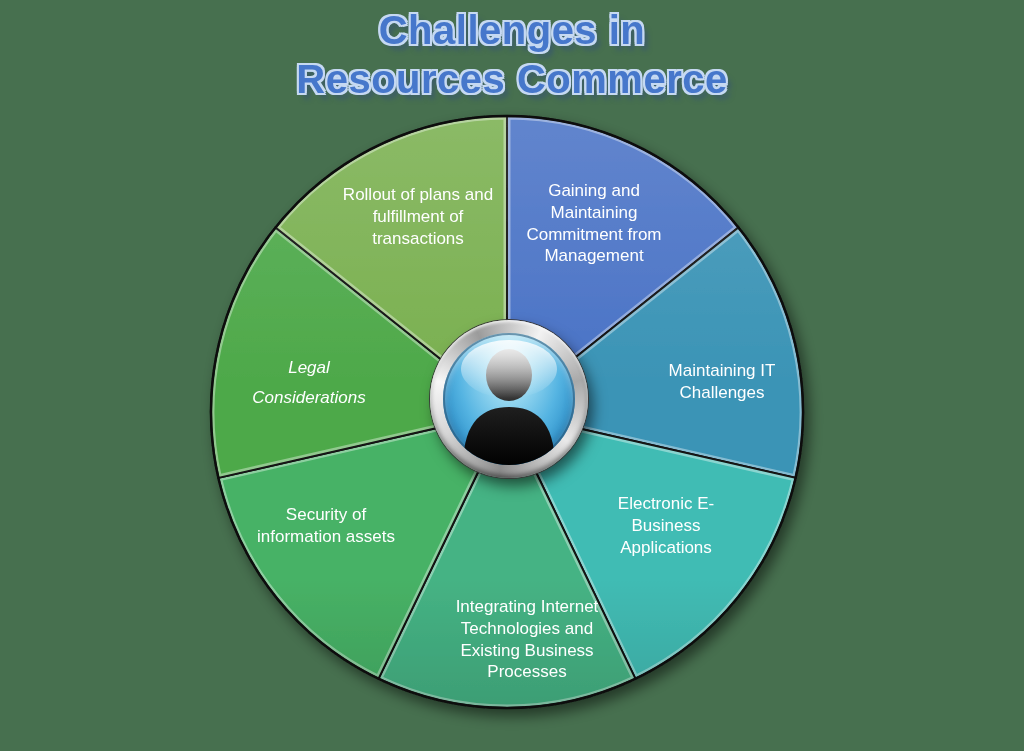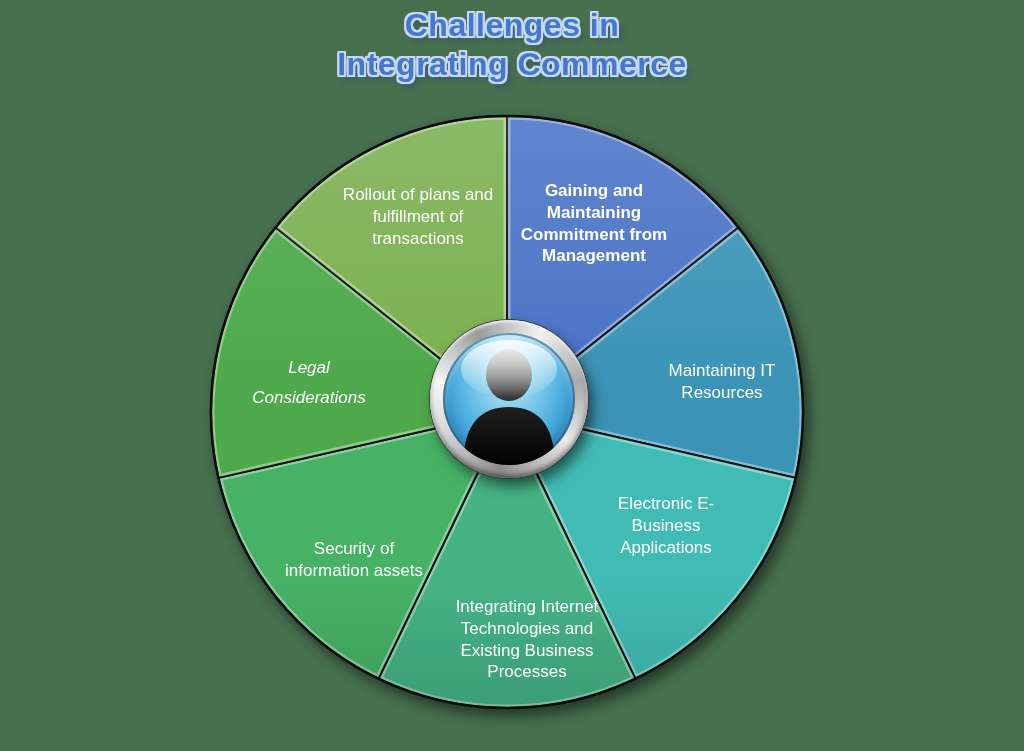--- a/index.html
+++ b/index.html
@@ -17,21 +17,21 @@
     background: #47704F;
   }
 
   
   .title {
     position: absolute;
     top: 6px;
     left: 0;
     width: 100%;
     text-align: center;
-    font-size: 32px;
+    font-size: 40px;
     font-weight: bold;
     letter-spacing: 0.5px;
     line-height: 1.22;
     color: #4677CB;
     text-shadow:
       -2px -2px 0 #C6D9F2,  2px -2px 0 #C6D9F2,
       -2px  2px 0 #C6D9F2,  2px  2px 0 #C6D9F2,
       -2px  0   0 #C6D9F2,  2px  0   0 #C6D9F2,
        0   -2px 0 #C6D9F2,  0    2px 0 #C6D9F2,
        5px  6px 5px rgba(50, 75, 125, 0.55);
@@ -113,21 +113,21 @@
     height: 100%;
   }
 </style>
 </head>
 <body>
 
 <div class="canvas">
 
   <div class="title">
     <span class="line">Challenges in</span>
-    <span class="line">Integrating Commerce</span>
+    <span class="line">Resources Commerce</span>
   </div>
 
   <svg class="pie" id="pie-svg" width="1024" height="751" viewBox="0 0 1024 751">
       <defs>
         <filter id="ds" x="-25%" y="-25%" width="150%" height="150%">
           <feDropShadow dx="5" dy="7" stdDeviation="7" flood-color="#000" flood-opacity="0.5"></feDropShadow>
         </filter>
         <linearGradient id="pie-gloss" x1="0" y1="0" x2="0" y2="1">
           <stop offset="0" stop-color="#ffffff" stop-opacity="0.13"></stop>
           <stop offset="0.45" stop-color="#ffffff" stop-opacity="0"></stop>
@@ -177,34 +177,34 @@
         <path d="M 507 412 L 218.42 477.87 A 296 296 0 0 1 275.58 227.45 Z" fill="none" stroke="#121212" stroke-width="2"></path>
         <path d="M 507 412 L 275.58 227.45 A 296 296 0 0 1 507.00 116.00 Z" fill="#7AB050"></path>
         <path d="M 507 412 L 275.58 227.45 A 296 296 0 0 1 507.00 116.00 Z" fill="none" stroke="#ffffff" stroke-opacity="0.38" stroke-width="7" clip-path="url(#clip-6)"></path>
         <path d="M 507 412 L 275.58 227.45 A 296 296 0 0 1 507.00 116.00 Z" fill="none" stroke="#121212" stroke-width="2"></path>
         <circle cx="507" cy="412" r="296" fill="url(#pie-gloss)"></circle>
         <circle cx="507" cy="412" r="296" fill="none" stroke="#101010" stroke-width="2.5"></circle>
       </g>
     </svg>
 
   <div id="labels">
-      <div class="seg-label" style="left: 594px; top: 223px; font-weight: bold;">Gaining and
+      <div class="seg-label" style="left: 594px; top: 223px;">Gaining and
 Maintaining
 Commitment from
 Management</div>
       <div class="seg-label" style="left: 722px; top: 382px;">Maintaining IT
-Resources</div>
+Challenges</div>
       <div class="seg-label" style="left: 666px; top: 526px;">Electronic E-
 Business
 Applications</div>
       <div class="seg-label" style="left: 527px; top: 639px;">Integrating Internet
 Technologies and
 Existing Business
 Processes</div>
-      <div class="seg-label" style="left: 354px; top: 526px; margin-top: 34px;">Security of
+      <div class="seg-label" style="left: 326px; top: 526px;">Security of
 information assets</div>
       <div class="seg-label tall" style="left: 309px; top: 383px;">Legal
 Considerations</div>
       <div class="seg-label" style="left: 418px; top: 217px;">Rollout of plans and
 fulfillment of
 transactions</div>
     </div>
 
   <div class="badge">
     <div class="glass">

